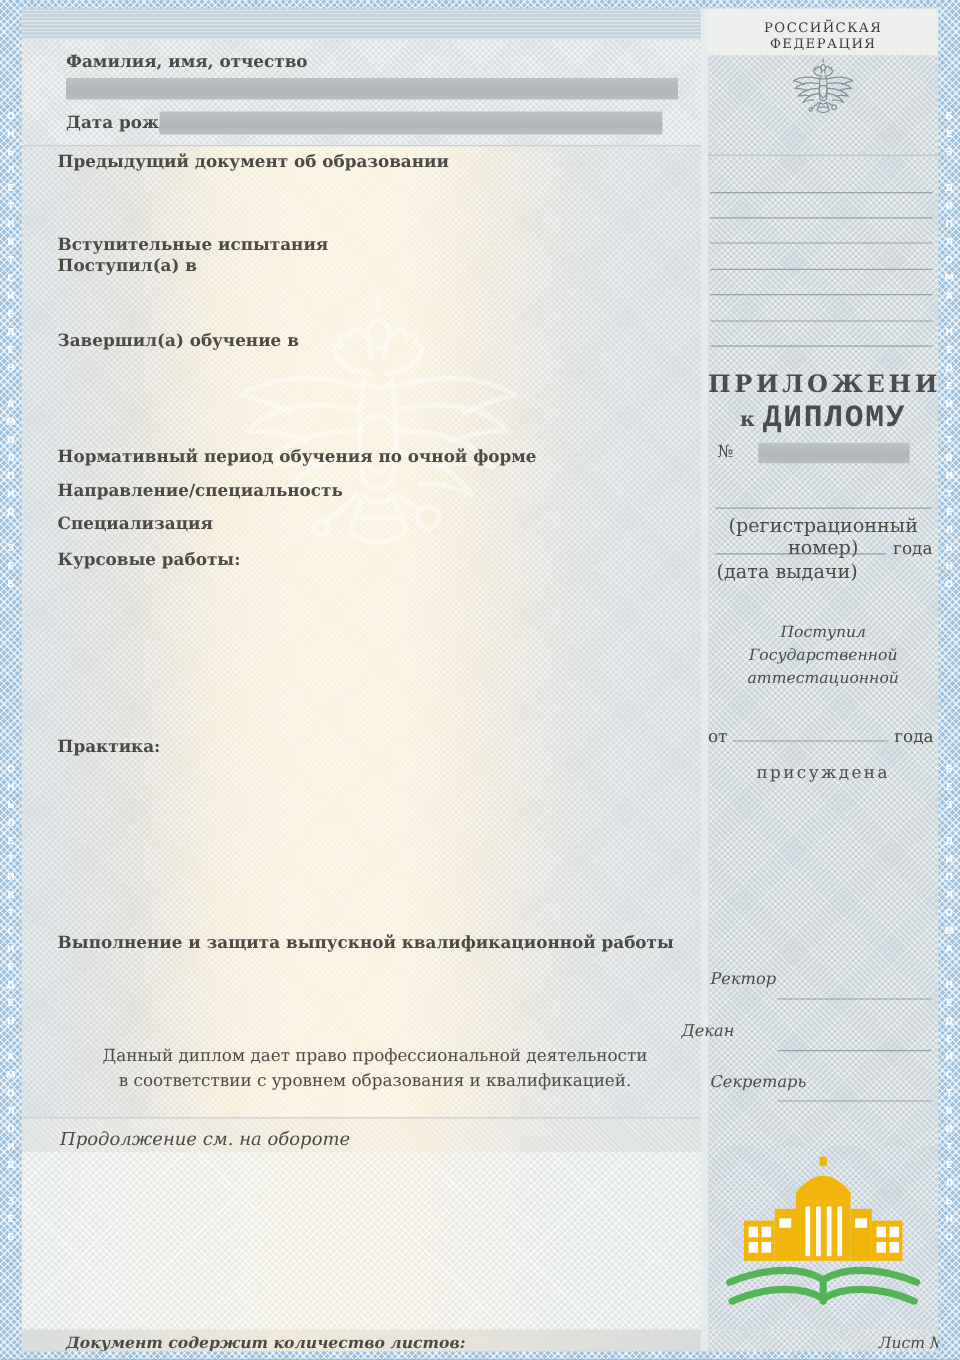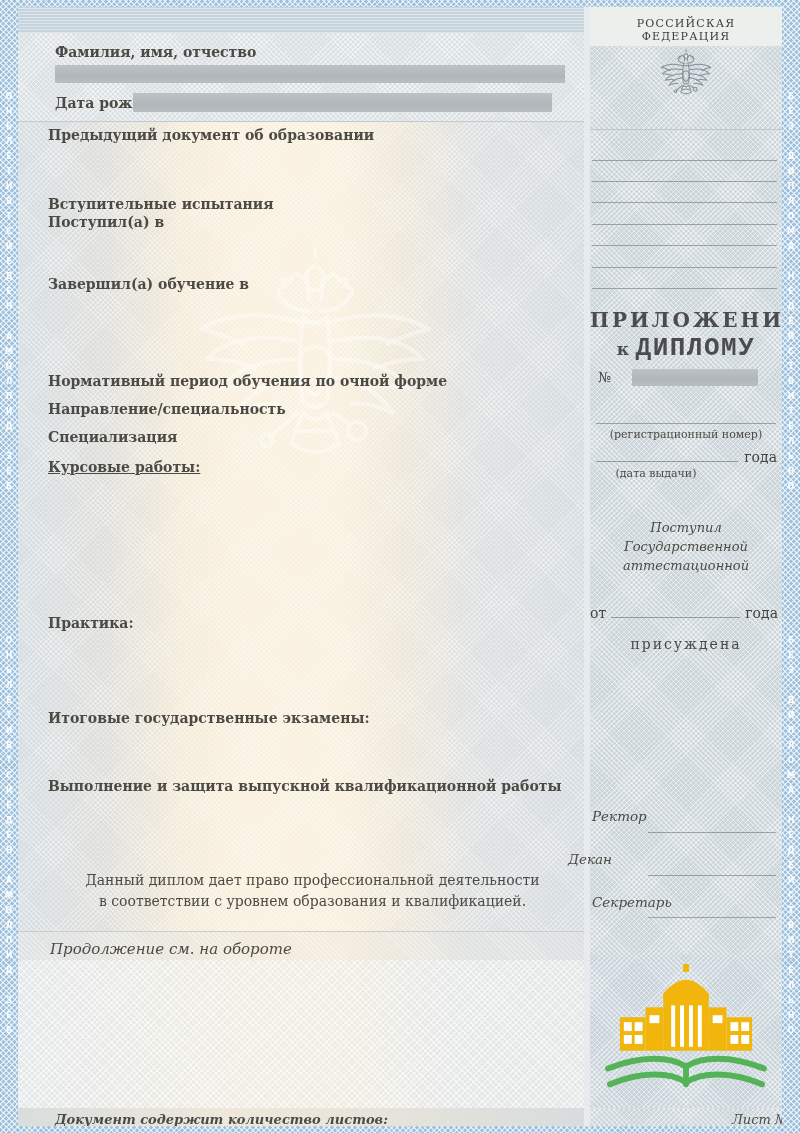--- a/index.html
+++ b/index.html
@@ -55,21 +55,21 @@
     text-align:center;padding-top:10px;box-sizing:border-box;}
   .rf-header div{font-size:11px;font-weight:normal;letter-spacing:1.2px;color:#3c3c39;line-height:13px;}
   .eagle-band{position:absolute;left:590px;top:46px;width:192px;height:83px;background-color:#ccd5da;border-bottom:1px solid #bcc5ca;text-align:center;}
   .right-main{position:absolute;left:590px;top:130px;width:192px;height:825px;background-color:#ccd5da;}
   .logo-box{position:absolute;left:590px;top:955px;width:192px;height:153px;background-color:#c8d3da;}
   .bottom-strip-right{position:absolute;left:590px;top:1108px;width:192px;height:18px;background-color:#ccd5da;}
   
   .lbl{position:absolute;font-size:14px;font-weight:bold;color:#4b4a45;white-space:nowrap;z-index:3;}
   .redact{position:absolute;background:linear-gradient(180deg,#bcc2c4,#b0b7ba 60%,#b8bec0);z-index:3;border-radius:1px;}
   .rline{position:absolute;border-bottom:1px solid rgba(100,110,118,.55);z-index:3;}
-  .cap{position:absolute;font-size:11px;color:#4b4a45;text-align:center;z-index:3;}
+  .cap{position:absolute;font-size:16px;color:#4b4a45;text-align:center;z-index:3;}
   .ital{font-style:italic;font-weight:normal;}
   .rights{position:absolute;left:60px;top:870px;width:505px;text-align:center;font-size:14px;font-weight:normal;line-height:21px;color:#4b4a45;z-index:3;}
   .title-wrap{position:absolute;left:590px;top:308px;width:192px;text-align:center;color:#4c4c50;z-index:3;}
   .title-l1{font-size:20px;letter-spacing:3px;font-weight:600;}
   .title-l2{margin-top:1px;font-weight:600;}
   .title-k{font-size:17px;letter-spacing:1px;}
   .title-d{font-size:26px;letter-spacing:1.5px;font-family:Liberation Mono, monospace;}
   .flexrow{position:absolute;display:flex;align-items:baseline;z-index:3;}
   .flexrow .grow{flex:1;border-bottom:1px solid rgba(100,110,118,.6);height:13px;}
   .commission{position:absolute;left:590px;top:518px;width:192px;text-align:center;font-style:italic;font-size:13px;line-height:19px;color:#4b4a45;z-index:3;}
@@ -129,23 +129,22 @@
   <div class="lbl" style="left:55px;top:95px;">Дата рождения</div>
   <div class="redact" style="left:133px;top:93px;width:419px;height:19px;"></div>
 
   <div class="lbl" style="left:48px;top:127px;">Предыдущий документ об образовании</div>
   <div class="lbl" style="left:48px;top:196px;">Вступительные испытания</div>
   <div class="lbl" style="left:48px;top:214px;">Поступил(а) в</div>
   <div class="lbl" style="left:48px;top:276px;">Завершил(а) обучение в</div>
   <div class="lbl" style="left:48px;top:373px;">Нормативный период обучения по очной форме</div>
   <div class="lbl" style="left:48px;top:401px;">Направление/специальность</div>
   <div class="lbl" style="left:48px;top:429px;">Специализация</div>
-  <div class="lbl" style="left:48px;top:459px;text-decoration:underline;">Курсовые работы:</div>
+  <div class="lbl" style="left:48px;top:459px;">Курсовые работы:</div>
   <div class="lbl" style="left:48px;top:615px;">Практика:</div>
-  <div class="lbl" style="left:48px;top:710px;">Итоговые государственные экзамены:</div>
   <div class="lbl" style="left:48px;top:778px;">Выполнение и защита выпускной квалификационной работы</div>
 
   <div class="rights">
     <div>Данный диплом дает право профессиональной деятельности</div>
     <div>в соответствии с уровнем образования и квалификацией.</div>
   </div>
 
   <div class="lbl ital" style="left:50px;top:940px;font-size:15px;text-align:center;">Продолжение см. на обороте</div>
   <div class="lbl ital" style="left:55px;top:1112px;font-size:13px;font-weight:bold;">Документ содержит количество листов:</div>
 

